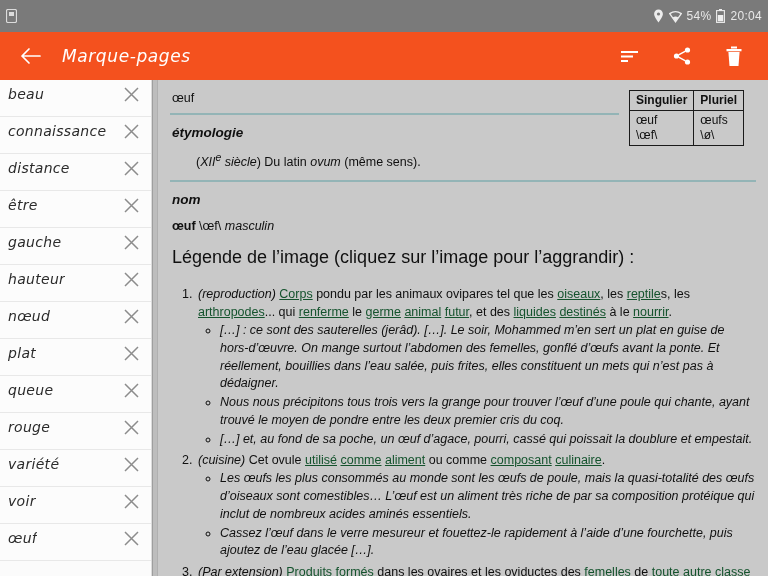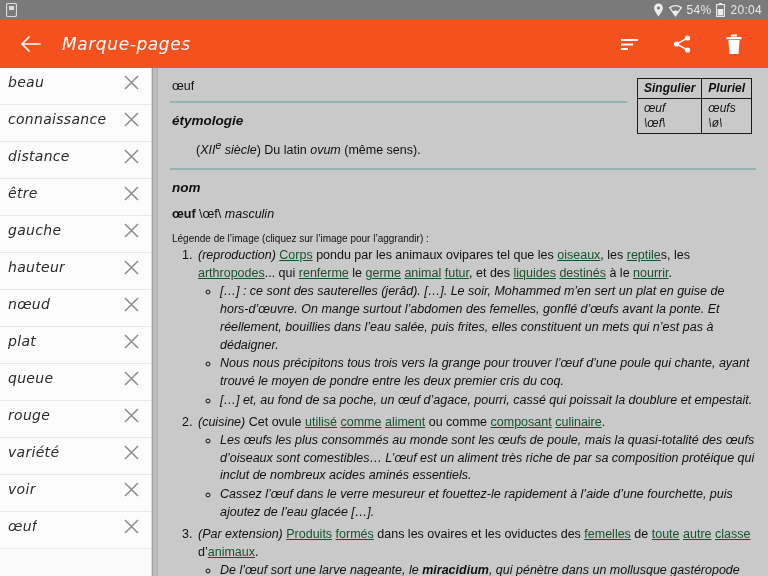--- a/index.html
+++ b/index.html
@@ -5,21 +5,21 @@
   * { box-sizing: border-box; margin: 0; padding: 0; }
   html, body {
     width: 768px; height: 576px;
     overflow: hidden;
     font-family: "Liberation Sans", sans-serif;
     background: #c9c9c9;
   }
 
   
   .statusbar {
-    height: 20px;
+    height: 32px;
     background: #7a7a7a;
     display: flex;
     align-items: center;
     padding: 0 6px;
     color: #e8e8e8;
   }
   .statusbar .left { display: flex; align-items: center; gap: 4px; }
   .statusbar .right {
     margin-left: auto;
     display: flex; align-items: center; gap: 5px;
@@ -126,30 +126,29 @@
   }
   .sec-title {
     font-weight: bold;
     font-style: italic;
     font-size: 13.5px;
     margin: 1px 0 7px 2px;
   }
   .etym-line { margin: 0 0 9px 26px; font-size: 12.5px; }
   .pron-line { margin: 2px 0 9px 2px; font-size: 12.5px; }
   .pron-line b { font-weight: bold; }
-  .legend-line { margin: 0 0 0 2px; font-size: 10px; }
+  .legend-line { margin: 0 0 15px 2px; font-size: 18px; }
 
   
   .infl-table {
     float: right;
     border-collapse: collapse;
-    margin: 2px 4px 4px 10px;
+    margin: 2px 12px 4px 10px;
     font-size: 12px;
     background: #c9c9c9;
-    font-style: italic;
   }
   .infl-table th, .infl-table td {
     border: 1px solid #1a1a1a;
     padding: 2px 6px;
     text-align: left;
     line-height: 1.25;
   }
   .infl-table th { font-weight: bold; }
   .infl-table td { font-weight: normal; }
 

